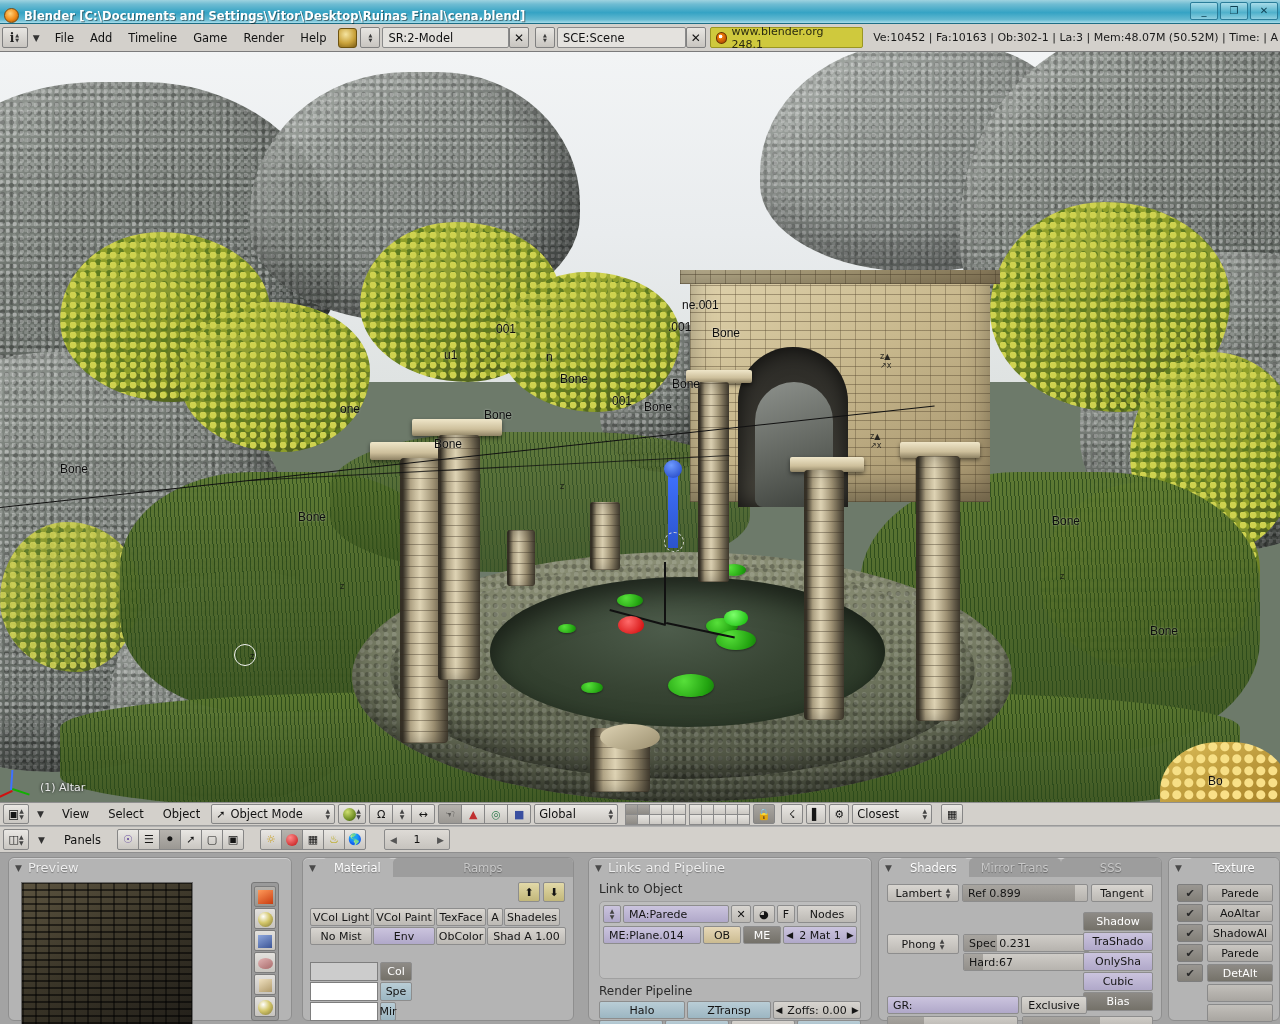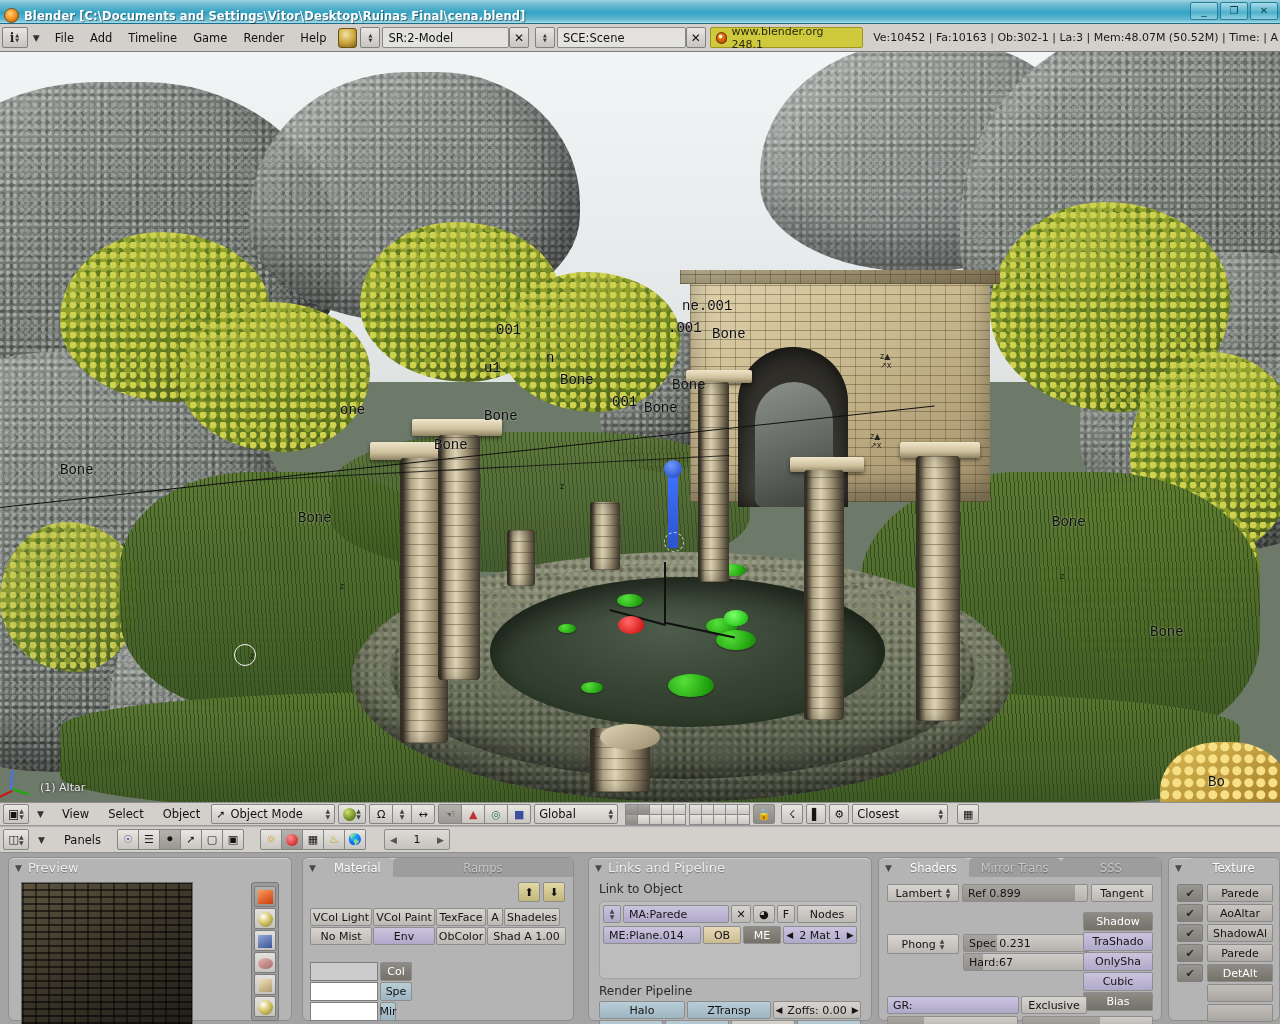--- a/index.html
+++ b/index.html
@@ -137,21 +137,21 @@
     background-image:
       radial-gradient(circle at 26% 30%, rgba(255,255,255,0.12) 0 2px, transparent 3px),
       radial-gradient(circle at 68% 62%, rgba(0,0,0,0.22) 0 2px, transparent 3px),
       linear-gradient(to bottom,#8d9177,#6b715a 55%,#4b5040);
     background-size: 8px 8px, 9px 9px, 100% 100%;
     box-shadow: inset 0 -10px 20px rgba(0,0,0,0.38); }
   .lily { position:absolute; border-radius:50%;
     background: radial-gradient(circle at 35% 30%, #57e03a, #22a310 70%, #17790b);
     box-shadow: 0 1px 2px rgba(0,0,0,0.4); }
 
-  .vp-label { position:absolute; font-size:14px; color:#0d0d0d; font-family:Liberation Mono, monospace;
+  .vp-label { position:absolute; font-size:12px; color:#0d0d0d; font-family:Liberation Sans, sans-serif;
     text-shadow: 0 0 2px rgba(255,255,255,0.55); white-space:nowrap; }
   .tiny-arm { position:absolute; color:#111; font-size:8px; white-space:nowrap; opacity:.85; }
   .bone-line { position:absolute; height:1px; background:#111; transform-origin:0 0; }
 
   .axis-widget { position:absolute; width:38px; height:38px; }
   .axis-line { position:absolute; left:0; bottom:0; height:2px; transform-origin:0 100%; }
 
   .cursor3d { position:absolute; width:20px; height:20px; border-radius:50%;
     border:1px dashed #d8d8d8; }
   .circle-sel { position:absolute; width:22px; height:22px; border-radius:50%;
@@ -430,21 +430,21 @@
       <div class="vp-label" style="left:672px;top:325px;">Bone</div>
       <div class="vp-label" style="left:434px;top:385px;">Bone</div>
       <div class="vp-label" style="left:1052px;top:462px;">Bone</div>
       <div class="vp-label" style="left:1150px;top:572px;">Bone</div>
       <div class="vp-label" style="left:1208px;top:722px;">Bo</div>
       <div class="vp-label" style="left:682px;top:246px;">ne.001</div>
       <div class="vp-label" style="left:612px;top:342px;">001</div>
       <div class="vp-label" style="left:496px;top:270px;">001</div>
       <div class="vp-label" style="left:668px;top:268px;">.001</div>
       <div class="vp-label" style="left:340px;top:350px;">one</div>
-      <div class="vp-label" style="left:484px;top:296px;margin-top:12px;">u1</div>
+      <div class="vp-label" style="left:444px;top:296px;">u1</div>
       <div class="vp-label" style="left:546px;top:298px;">n</div>
 
       <div class="vp-axis">
         <div class="axis-line" style="left:4px;bottom:4px;width:20px;background:#3f72ff;transform:rotate(-86deg);"></div>
         <div class="axis-line" style="left:4px;bottom:4px;width:18px;background:#12b000;transform:rotate(18deg);"></div>
         <div class="axis-line" style="left:4px;bottom:4px;width:14px;background:#d01010;transform:rotate(155deg);"></div>
       </div>
       <div class="vp-info">(1) Altar</div>
     </div>
   </div>
@@ -528,21 +528,21 @@
         <div></div>
         <div></div>
         <div></div>
         <div></div>
     </div>
 
     <div class="tb dark" style="width:22px">🔒</div>
     <div class="tb" style="width:22px;margin-left:3px">☇</div>
     <div class="tb" style="width:18px">▌</div>
     <div class="tb" style="width:20px">⚙</div>
-    <div class="select-field" style="width:96px">
+    <div class="select-field" style="width:80px">
       <span>Closest</span>
       <span class="spin" style="margin-left:auto">
           <span>▲</span>
           <span>▼</span>
         </span>
     </div>
     <div class="tb" style="width:22px;margin-left:6px">▦</div>
   </div>
 
   <div class="btnheader">

